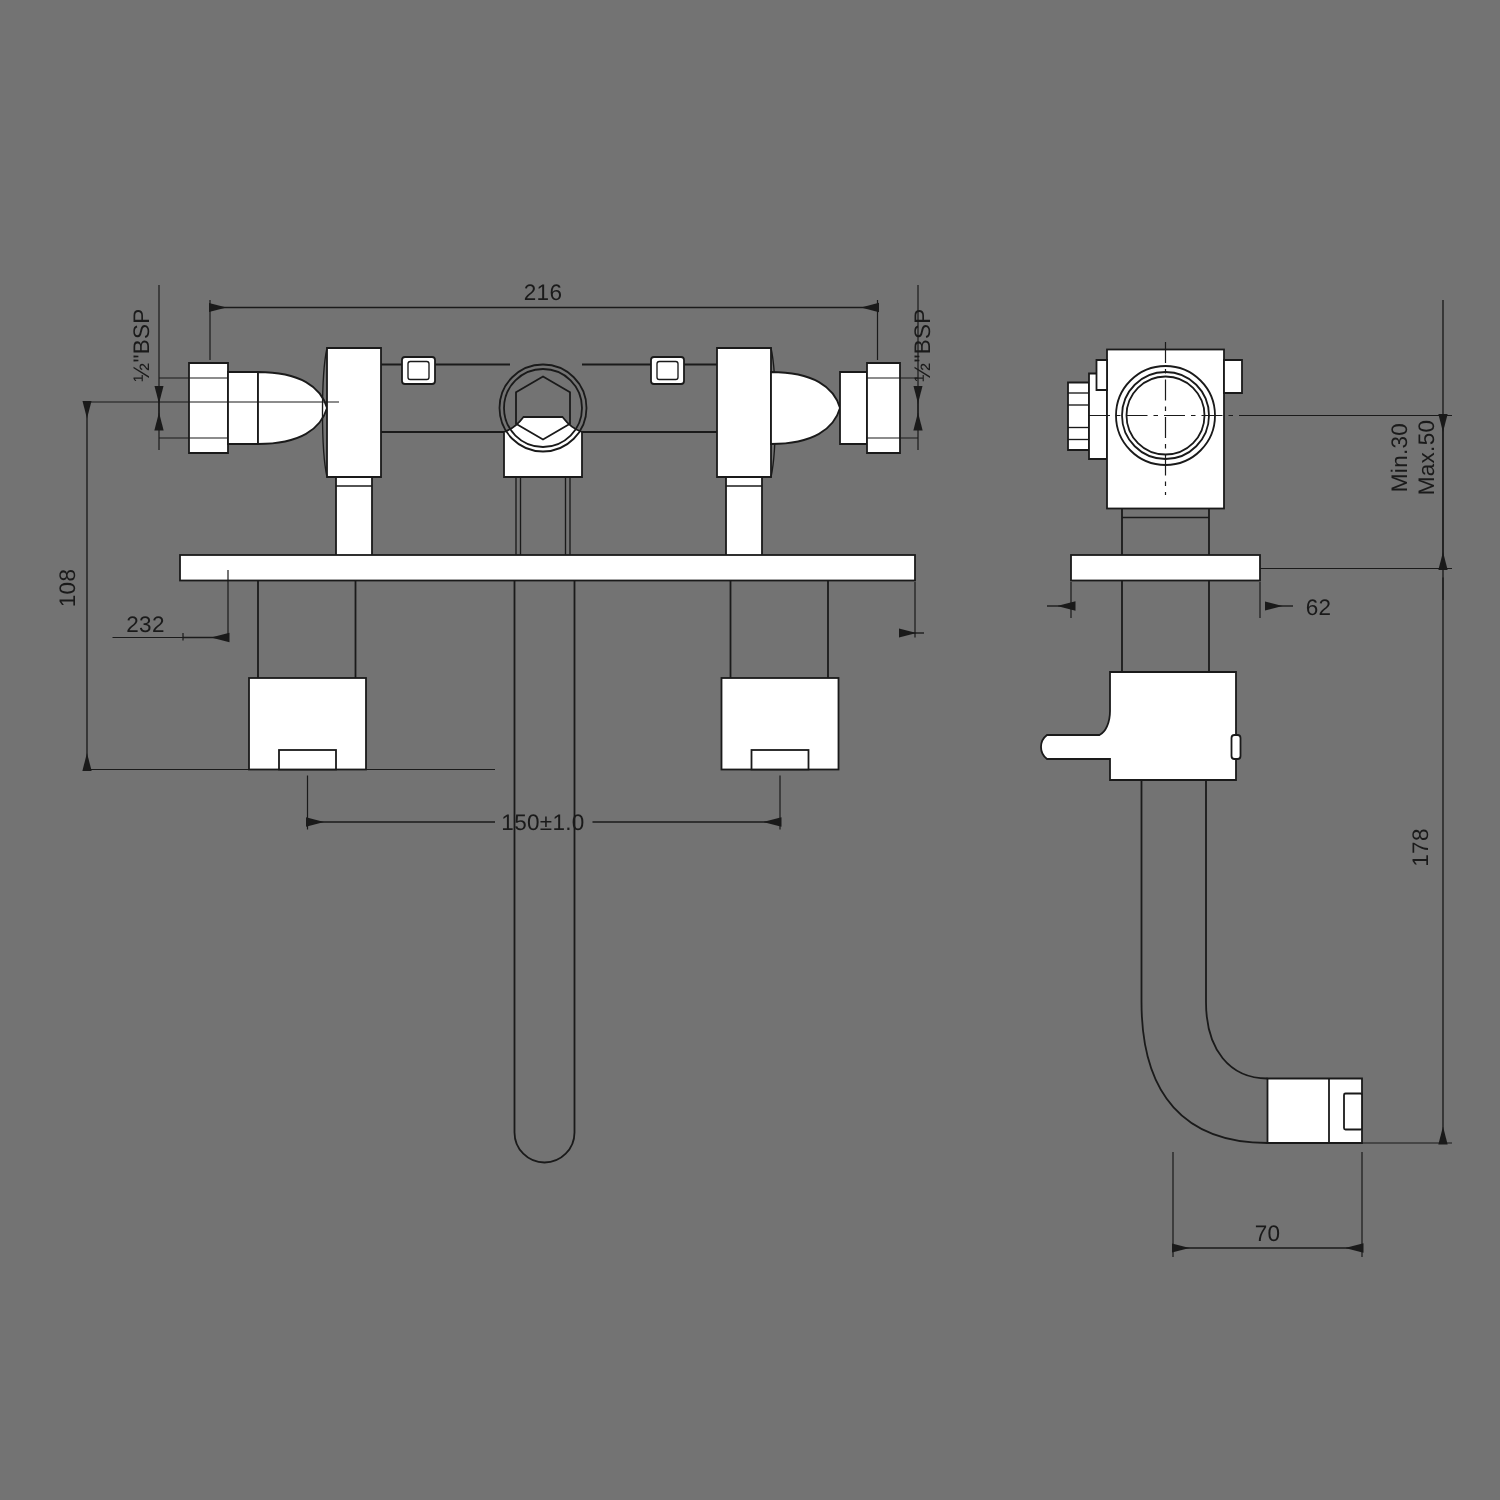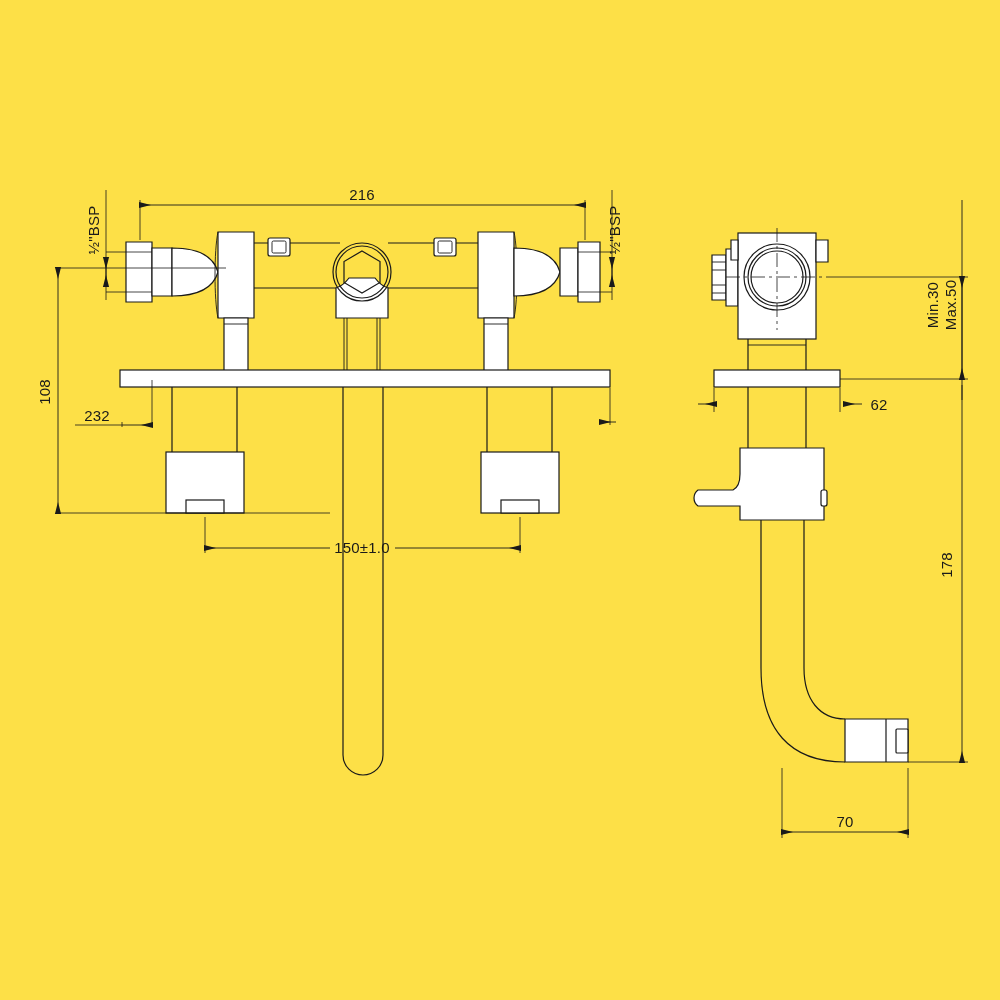--- a/index.html
+++ b/index.html
@@ -11,21 +11,21 @@
   body {
     width: 1000px;
     height: 1000px;
     font-family: "Liberation Sans", sans-serif;
     overflow: hidden;
   }
   #drawing-root {
     position: relative;
     width: 1000px;
     height: 1000px;
-    background: #fde047;
+    background: #737373;
   }
   svg#drawing-svg {
     position: absolute;
     top: 0;
     left: 0;
     width: 1000px;
     height: 1000px;
     display: block;
   }
   .outline {

